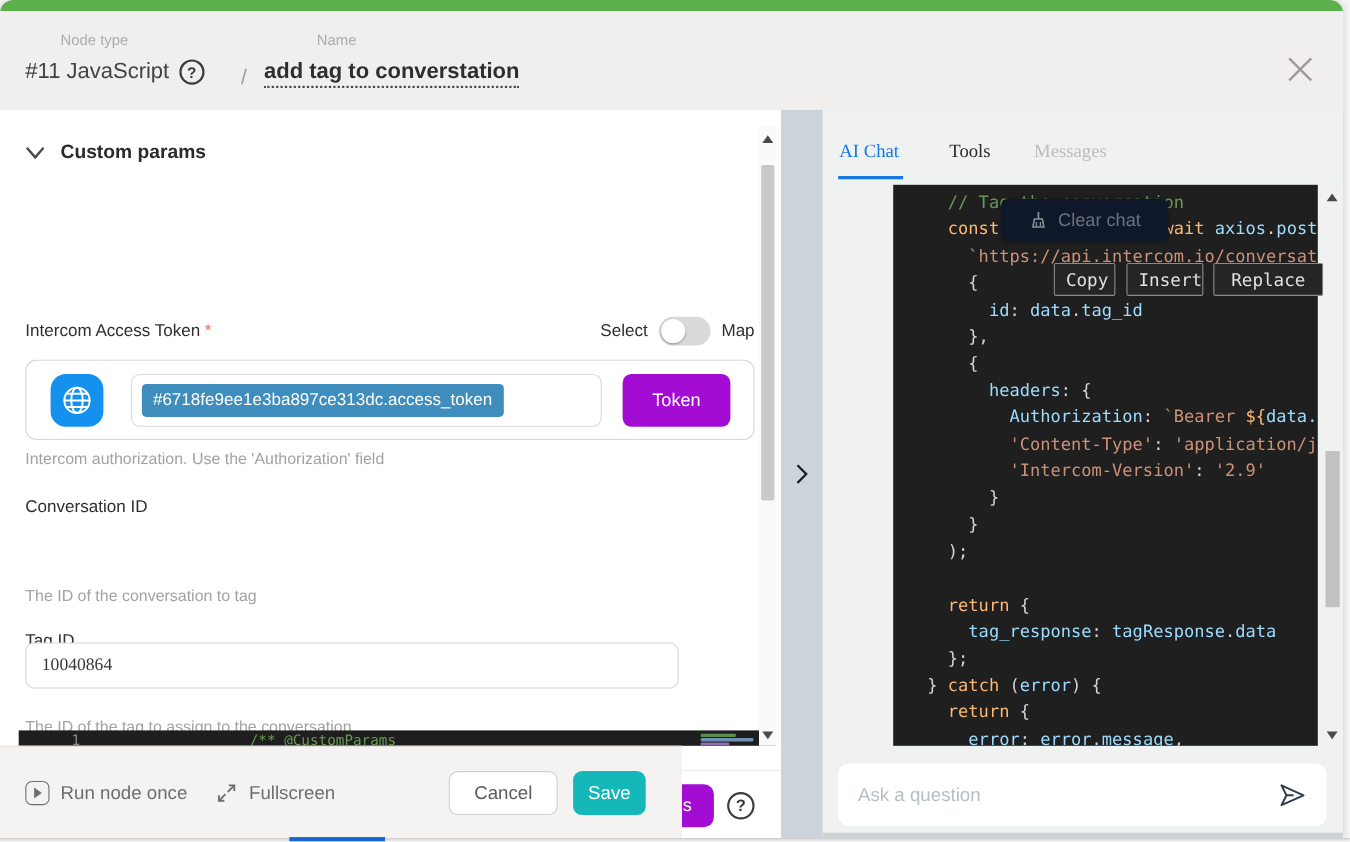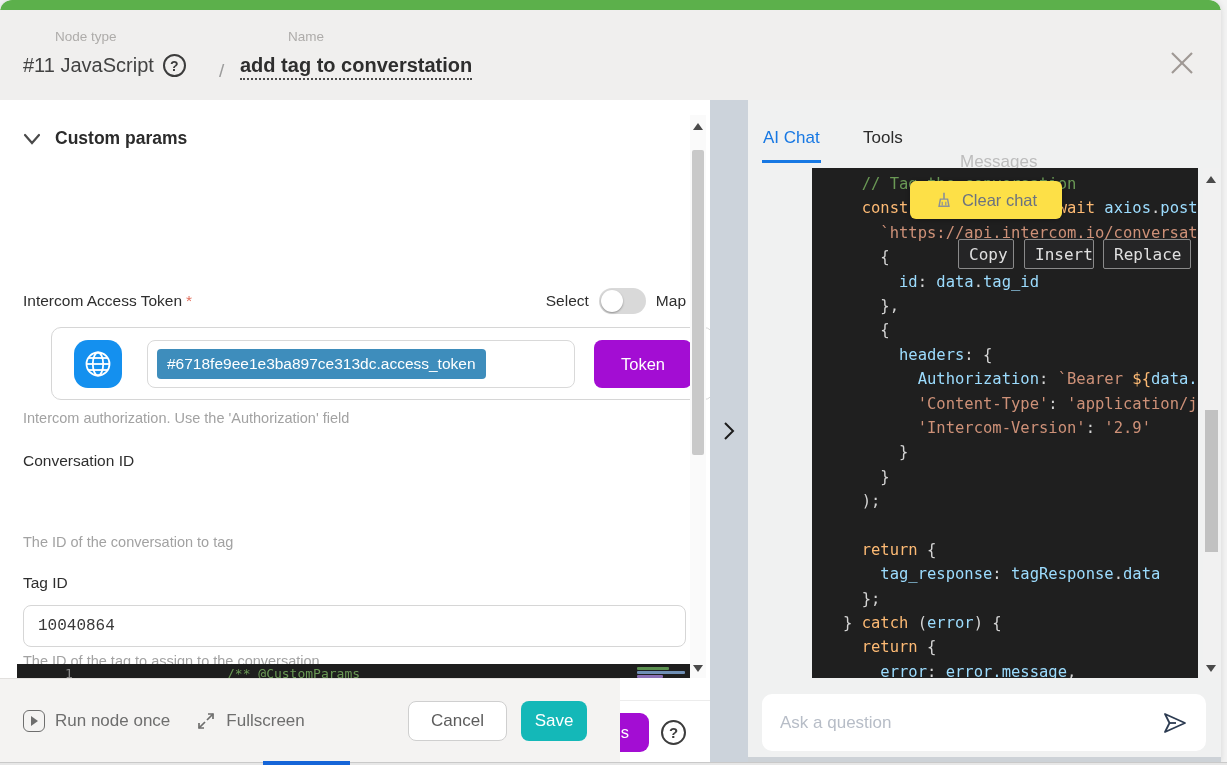--- a/index.html
+++ b/index.html
@@ -24,32 +24,32 @@
   .section-title { font-size:17.5px; font-weight:bold; color:#2b2b2b; }
   .field-label { font-size:15.5px; color:#2e2e2e; }
   .req { color:#e06c5a; margin-left:4px; }
   .helper { font-size:14.5px; color:#a2a2a2; }
 
   .access-row { position:absolute; left:23px; top:188px; width:663px; display:flex; align-items:center; }
   .selmap { margin-left:auto; display:flex; align-items:center; gap:10px; font-size:15.5px; color:#2e2e2e; }
   .toggle { width:47px; height:26px; background:#d9d9d9; border-radius:13px; position:relative; cursor:pointer; flex:0 0 auto; }
   .toggle .knob { position:absolute; left:2px; top:2px; width:22px; height:22px; background:#fff; border-radius:50%; box-shadow:0 1px 2px rgba(0,0,0,.35); }
 
-  .token-box { position:absolute; left:23px; top:227px; width:663px; height:73px; border:1px solid #d6d6d6; border-radius:10px; background:#fff;margin-left:28px; }
+  .token-box { position:absolute; left:23px; top:227px; width:663px; height:73px; border:1px solid #d6d6d6; border-radius:10px; background:#fff; }
   .globe-badge { position:absolute; left:22px; top:12px; width:48px; height:48px; background:#1490ef; border-radius:14px; display:flex; align-items:center; justify-content:center; }
   .token-field { position:absolute; left:95px; top:12px; width:428px; height:48px; border:1px solid #d9d9d9; border-radius:8px; background:#fff; display:flex; align-items:center; padding-left:9px; }
   .chip { background:#3e8dbc; color:#fff; font-size:15.5px; padding:6px 10px; border-radius:4px; white-space:nowrap; }
   .change-btn { position:absolute; left:542px; top:12px; width:98px; height:48px; background:#a30dd3; border:none; border-radius:8px; color:#fff; font-size:16.5px; font-family:inherit; cursor:pointer; }
 
   .helper-token { position:absolute; left:23px; top:310px; }
   .conv-label { position:absolute; left:23px; top:352px; }
   .conv-input { position:absolute; left:23px; top:384px; width:663px; height:42px; border:1px solid #d6d6d6; border-radius:8px; background:#fff; display:flex; align-items:center; padding-left:9px; }
   .helper-conv { position:absolute; left:23px; top:434px; }
   .tag-label { position:absolute; left:23px; top:474px; }
-  .tag-input { position:absolute; left:23px; top:505px; width:663px; height:42px; border:1px solid #d6d6d6; border-radius:8px; background:#fff; font-size:16px; color:#383838; padding-left:14px; font-family:Liberation Mono, monospace; }
+  .tag-input { position:absolute; left:23px; top:484px; width:594px; height:42px; border:1px solid #d6d6d6; border-radius:8px; background:#fff; font-size:16px; color:#383838; padding-left:14px; font-family:Liberation Serif, serif; }
   .helper-tag { position:absolute; left:23px; top:553px; }
 
   .code-divider { position:absolute; left:0px; top:600px; width:710px; height:1px; background:#ececec; }
   .code-row { position:absolute; left:23px; top:613px; width:663px; height:39px; display:flex; align-items:center; }
   .code-label { font-size:17px; font-weight:bold; color:#2b2b2b; }
   .code-row .toggle { margin-left:24px; }
   .ai-label { margin-left:14px; font-size:16.5px; color:#2e2e2e; }
   .code-row .qicon { margin-left:12px; }
   .gen-btn { margin-left:auto; height:39px; padding:0 20px 0 14px; background:#a30dd3; border:none; border-radius:9px; color:#fff; font-size:16.5px; font-family:inherit; display:flex; align-items:center; gap:10px; cursor:pointer; }
   .gen-q { margin-left:14px; width:25px; height:25px; font-size:15px; }
@@ -76,32 +76,32 @@
   .play-tri { width:0; height:0; border-top:5px solid transparent; border-bottom:5px solid transparent; border-left:7px solid #6e6e6e; margin-left:1px; }
   .cancel-btn { margin-left:auto; width:99px; height:40px; background:#fff; border:1px solid #cfcfcf; border-radius:8px; color:#5c5c5c; font-size:17px; font-family:inherit; cursor:pointer; }
   .save-btn { margin-left:14px; margin-right:33px; width:66px; height:40px; background:#14b8b8; border:none; border-radius:8px; color:#fff; font-size:17px; font-family:inherit; cursor:pointer; }
 
   
   .divider-strip { position:absolute; left:710px; top:100px; width:38px; height:662px; background:#ccd3db; display:flex; align-items:center; justify-content:center; cursor:pointer; }
 
   
   .right-panel { position:absolute; left:748px; top:100px; width:473px; height:662px; background:#f0f1f1; }
   .tabs { position:absolute; left:0; top:0; width:100%; height:68px; }
-  .tab { position:absolute; top:28px; font-size:17px; cursor:pointer; }
+  .tab { position:absolute; top:28px; font-size:17px; cursor:pointer;font-family:Liberation Serif, serif; }
   .tab.active { color:#1778e3; }
   .tab.default { color:#2c2c2c; }
   .tab.disabled { color:#bcbcbc; }
   .tab-underline { position:absolute; left:14px; top:60px; width:59px; height:3px; background:#1778e3; }
 
   .code-block { position:absolute; left:64px; top:68px; width:386px; height:510px; background:#1f1f1f; overflow:hidden; }
   .code-pre { position:absolute; left:0; top:7px; width:600px; font-family:"DejaVu Sans Mono", monospace; font-size:15.5px; }
   .cl { height:24.4px; white-space:pre; padding-left:31px; }
   .com { color:#6a9955; } .kw { color:#fdba74; } .var { color:#9cdcfe; } .str { color:#ce9178; } .pl { color:#d4d4d4; }
 
-  .clear-chat { position:absolute; left:162px; top:81px; width:152px; height:38px; background:#fde047; border:none; border-radius:6px; box-shadow:0 1px 5px rgba(0,0,0,.25); color:#6b7280; font-size:16.5px; font-family:inherit; display:flex; align-items:center; justify-content:center; gap:9px; cursor:pointer; }
+  .clear-chat { position:absolute; left:162px; top:81px; width:152px; height:38px; background:#0f172a; border:none; border-radius:6px; box-shadow:0 1px 5px rgba(0,0,0,.25); color:#6b7280; font-size:16.5px; font-family:inherit; display:flex; align-items:center; justify-content:center; gap:9px; cursor:pointer; }
   .code-act { position:absolute; top:139px; height:30px; background:#252526; border:1px solid #8a8a8a; border-radius:2px; color:#e0e0e0; font-size:16px; font-family:"DejaVu Sans Mono", monospace; padding:0 10px; cursor:pointer; }
 
   .rscroll { position:absolute; left:455px; top:68px; width:17px; height:510px; background:#f1f1f1; }
   .rscroll .thumb { position:absolute; left:2px; top:242px; width:13px; height:142px; background:#c1c1c1; }
 
   .ask-box { position:absolute; left:14px; top:594px; width:444px; height:57px; background:#fff; border-radius:10px; display:flex; align-items:center; padding:0 18px; }
   .ask-input { flex:1; border:none; outline:none; font-size:17px; font-family:inherit; color:#333; background:transparent; }
   .ask-input::placeholder { color:#b7bdc7; }
   .bottom-strip-right { position:absolute; left:0; top:657px; width:100%; height:5px; background:#cdd2d7; }
 
@@ -235,21 +235,21 @@
   <div class="divider-strip">
     <svg width="16" height="20" viewBox="0 0 16 20">
       <path d="M4 2 L12 10 L4 18" fill="none" stroke="#1c1c1c" stroke-width="2"></path>
     </svg>
   </div>
 
   <div class="right-panel">
     <div class="tabs">
       <div class="tab active" style="left:15px;">AI Chat</div>
       <div class="tab default" style="left:115px;">Tools</div>
-      <div class="tab disabled" style="left:212px;margin-top:24px;">Messages</div>
+      <div class="tab disabled" style="left:192px;">Messages</div>
       <div class="tab-underline"></div>
     </div>
 
     <div class="code-block">
       <div class="code-pre">
           <div class="cl"><span class="com">  // Tag the conversation</span></div>
           <div class="cl"><span class="kw">  const</span><span class="var"> tagResponse</span><span class="pl"> = </span><span class="kw">await</span><span class="var"> axios</span><span class="pl">.</span><span class="var">post</span><span class="pl">(</span></div>
           <div class="cl"><span class="str">    `https://api.intercom.io/conversati</span></div>
           <div class="cl"><span class="pl">    {</span></div>
           <div class="cl"><span class="var">      id</span><span class="pl">: </span><span class="var">data</span><span class="pl">.</span><span class="var">tag_id</span></div>
@@ -276,21 +276,21 @@
       <svg width="18" height="18" viewBox="0 0 20 20">
         <path d="M10 2 V9" stroke="#8a9099" stroke-width="1.8" fill="none"></path>
         <path d="M6 9 H14 L15.5 17 H4.5 Z" fill="none" stroke="#8a9099" stroke-width="1.6"></path>
         <line x1="8" y1="12" x2="8" y2="16" stroke="#8a9099" stroke-width="1.3"></line>
         <line x1="12" y1="12" x2="12" y2="16" stroke="#8a9099" stroke-width="1.3"></line>
       </svg>
       <span>Clear chat</span>
     </button>
     <button class="code-act" style="left:210px; width:56px;">Copy</button>
     <button class="code-act" style="left:276px; width:70px;">Insert</button>
-    <button class="code-act" style="left:355px; width:88px;">Replace</button>
+    <button class="code-act" style="left:355px; width:100px;">Replace</button>
 
     <div class="rscroll">
       <div class="arr up"></div>
       <div class="thumb"></div>
       <div class="arr down"></div>
     </div>
 
     <div class="ask-box">
       <input class="ask-input" placeholder="Ask a question" style="">
       <svg width="26" height="24" viewBox="0 0 26 24">

